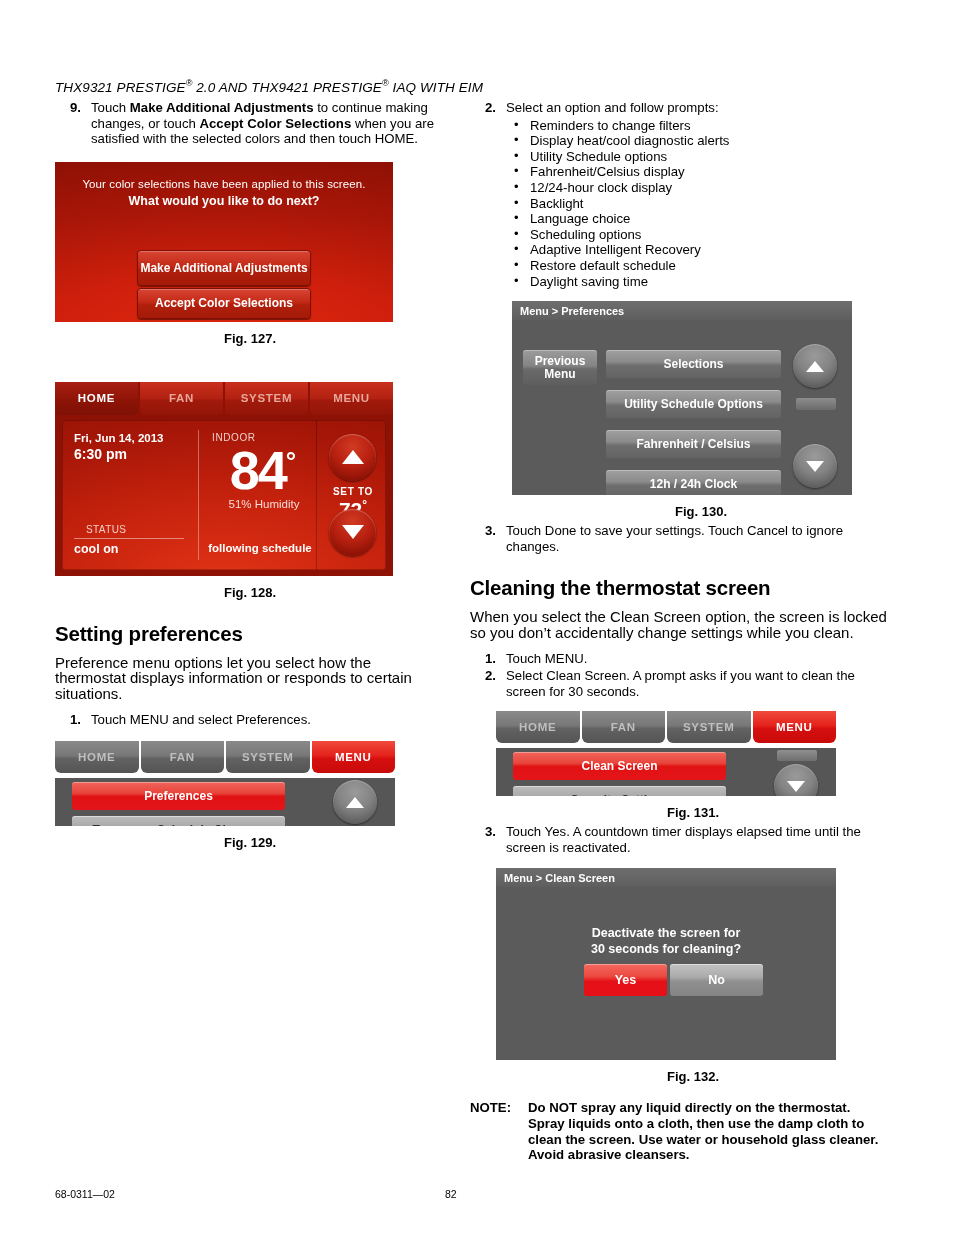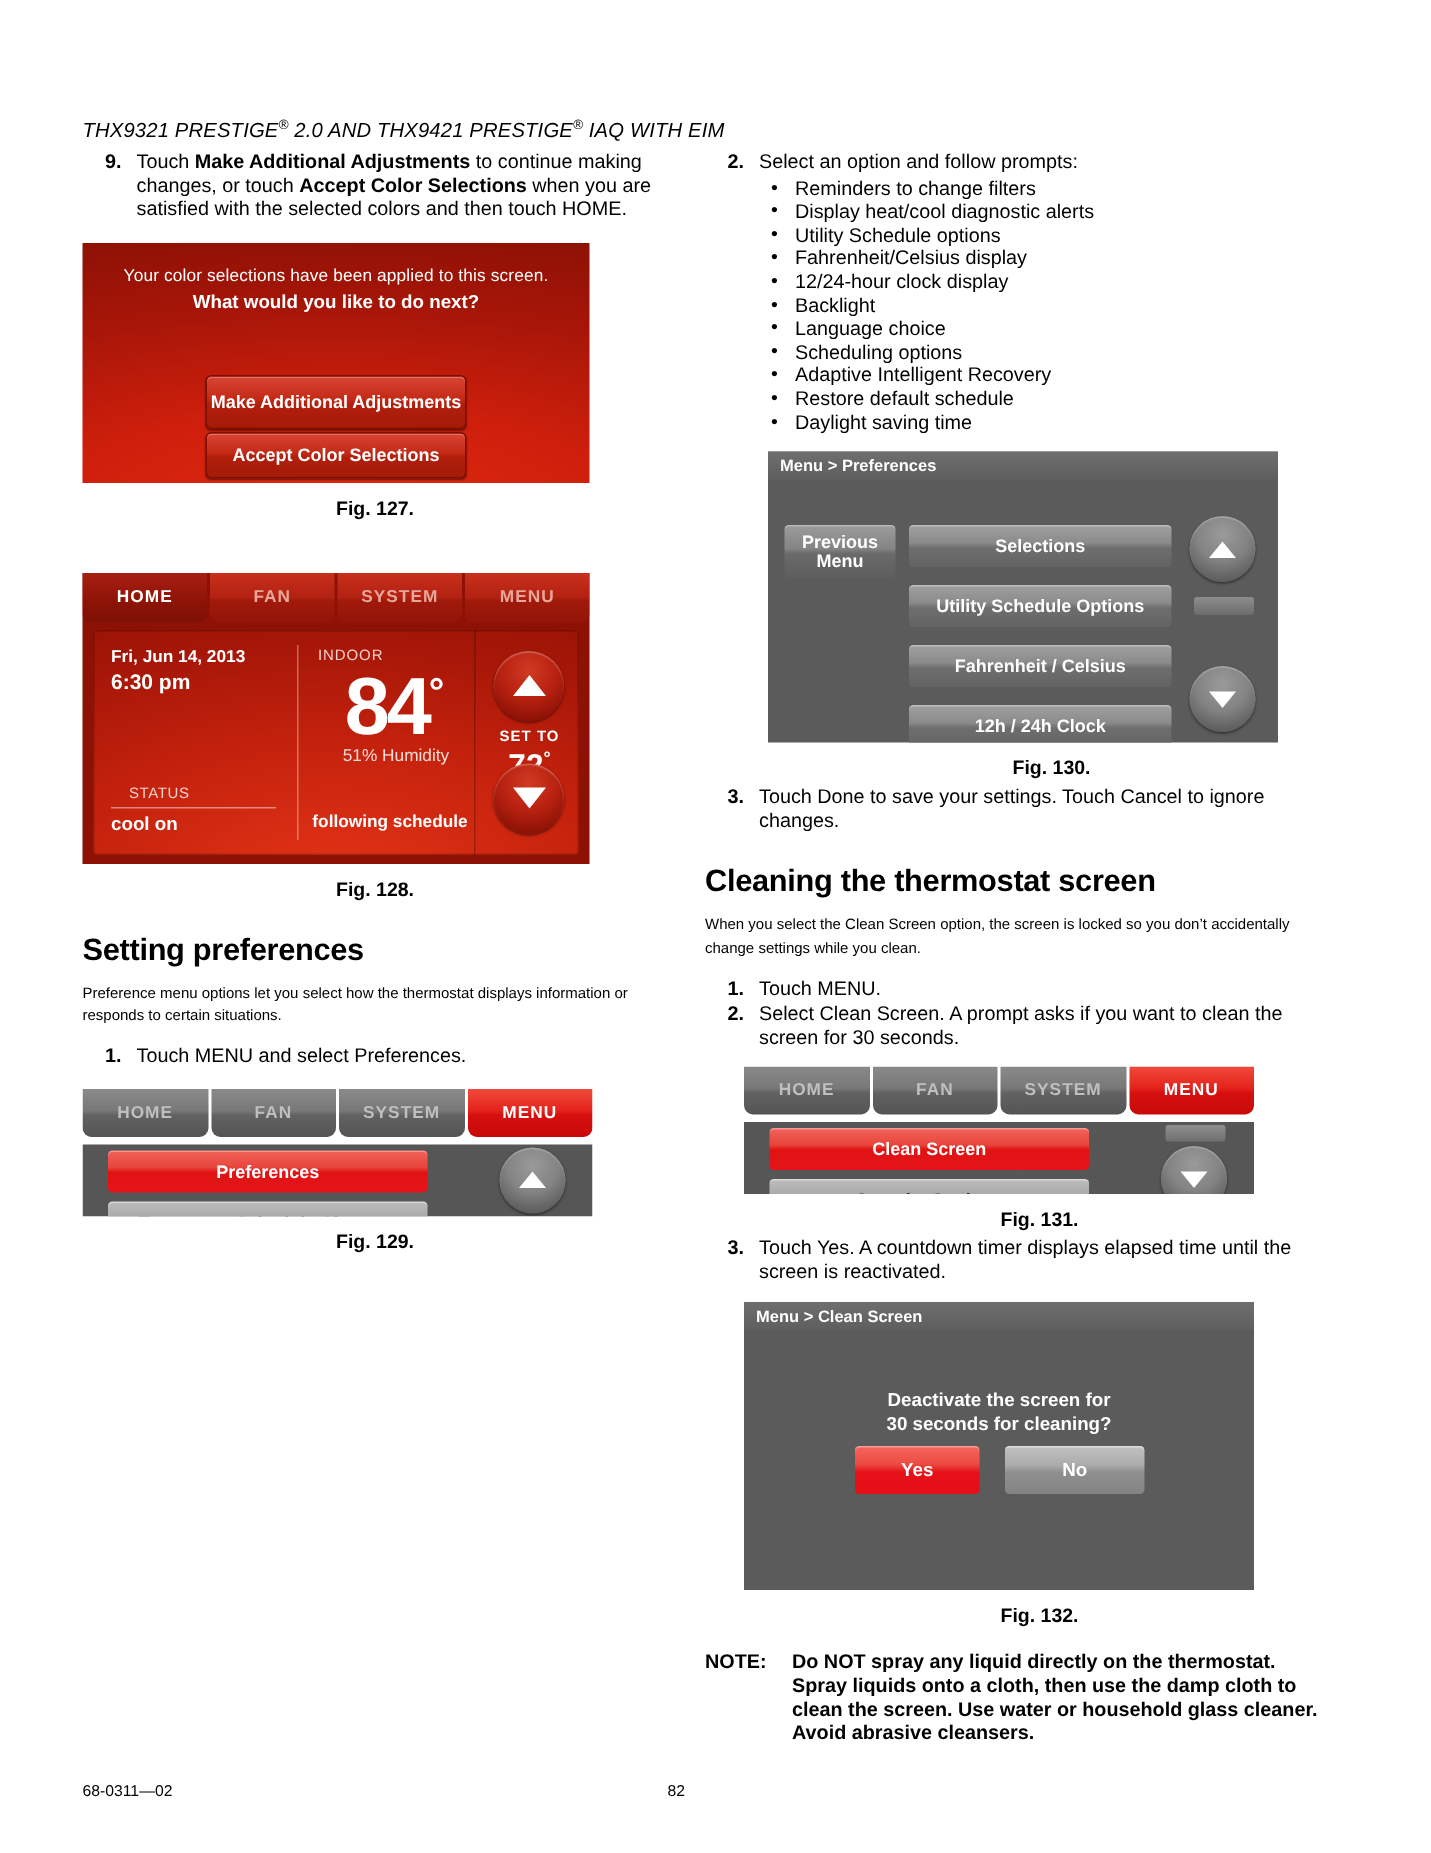--- a/index.html
+++ b/index.html
@@ -34,21 +34,21 @@
   ul.bullets li{
     position:relative;padding-left:24px;font-size:13.2px;line-height:15.6px;
   }
   ul.bullets li:before{
     content:"\2022";position:absolute;left:8px;top:-1px;font-size:13px;
   }
 
   h2.section{
     font-size:20.5px;font-weight:bold;margin:22px 0 9px 0;letter-spacing:-.2px;
   }
-  p.para{font-size:10px;line-height:15.6px;margin:0 0 10px 0;}
+  p.para{font-size:15px;line-height:15.6px;margin:0 0 10px 0;}
 
   .fig-cap{
     text-align:center;font-weight:bold;font-size:13px;margin-top:9px;margin-bottom:4px;
   }
 
   .note{display:flex;font-size:13.2px;line-height:15.6px;font-weight:bold;margin-top:16px;}
   .note .lbl{flex:0 0 58px;}
   .note .txt{flex:1;}
 
   
@@ -222,21 +222,21 @@
   
   .fig132{width:340px;height:192px;background:#5b5b5b;position:relative;}
   .fig132 .titlebar{
     position:absolute;left:0;top:0;width:100%;height:19px;
     background:linear-gradient(to bottom,#6e6e6e,#5e5e5e);
     color:#ffffff;font-size:11px;font-weight:bold;display:flex;align-items:center;padding-left:8px;box-sizing:border-box;
   }
   .fig132 .q1{position:absolute;top:58px;left:0;width:100%;text-align:center;color:#fff;font-size:12.5px;font-weight:bold;}
   .fig132 .q2{position:absolute;top:74px;left:0;width:100%;text-align:center;color:#fff;font-size:12.5px;font-weight:bold;}
   .fig132 .yes{
-    position:absolute;left:74px;top:96px;width:83px;height:32px;border-radius:3px;
+    position:absolute;left:88px;top:96px;width:83px;height:32px;border-radius:3px;
     background:linear-gradient(to bottom,#f4685f 0%,#ec4a40 38%,#e51018 55%,#e60f17 100%);
     color:#fff;font-size:12.5px;font-weight:bold;display:flex;align-items:center;justify-content:center;
     box-shadow:inset 0 1px 0 rgba(255,255,255,.35);
   }
   .fig132 .no{
     position:absolute;left:174px;top:96px;width:93px;height:32px;border-radius:3px;
     background:linear-gradient(to bottom,#c2c2c2 0%,#ababab 40%,#8f8f8f 55%,#848484 100%);
     color:#ffffff;font-size:12.5px;font-weight:bold;display:flex;align-items:center;justify-content:center;
     box-shadow:inset 0 1px 0 rgba(255,255,255,.45);
   }

